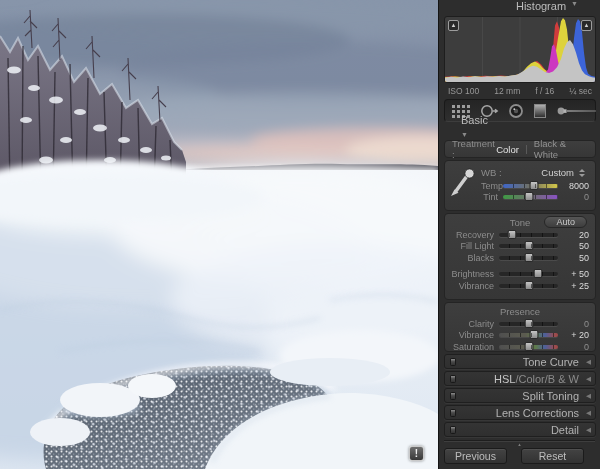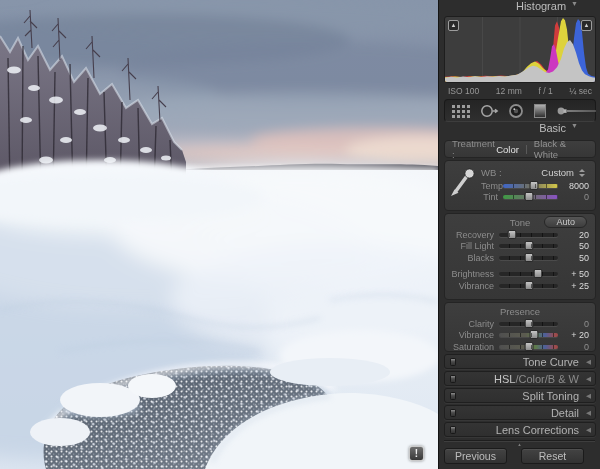--- a/index.html
+++ b/index.html
@@ -11,21 +11,21 @@
   .photo svg{display:block;}
   .badge{position:absolute;left:409px;top:446px;width:15px;height:15px;border-radius:3px;
     background:linear-gradient(#6e6e6e,#383838);border:1px solid #c9c9c9;
     color:#eee;font-size:10px;font-weight:bold;text-align:center;line-height:13px;
     box-shadow:0 0 3px rgba(0,0,0,.45);}
   
   .panel{position:absolute;left:438px;top:0;width:162px;height:469px;background:#2d2d2d;
     border-left:1px solid #141414;color:#9a9a9a;}
   .phead{height:15px;display:flex;justify-content:flex-end;gap:5px;
     padding:0 22px;font-size:11px;color:#bdbdbd;}
-  .phead.basic{height:16px;}
+  .phead.basic{height:16px;flex-direction:column;}
   .tri{font-size:7px;color:#8a8a8a;line-height:1;}
   .hist-box{margin:1px 4px 0 5px;height:67px;background:#3d3d3d;border:1px solid #1e1e1e;
     border-radius:3px;position:relative;overflow:hidden;}
   .hist-box svg{position:absolute;left:0;top:0;width:100%;height:100%;}
   .clipbox{position:absolute;top:3px;width:11px;height:11px;border:1px solid #9d9d9d;border-radius:2px;
     background:rgba(25,25,25,.55);color:#d2d2d2;font-size:6px;line-height:9px;text-align:center;}
   .clip-l{left:3px;} .clip-r{right:3px;}
   .exif{height:13px;display:flex;justify-content:space-between;align-items:center;
     padding:2px 8px 0 9px;font-size:8.5px;color:#989898;}
   .toolstrip{margin:3px 4px 0 5px;height:23px;background:linear-gradient(#242424,#2f2f2f);
@@ -243,21 +243,21 @@
         <path d="M96,62 L96,55 L100,53 L104,54 L108,55 L112,56 L116,56.5 L120,55 L124,50 L127,40 L129,20 L131,6 L133,2 L135,4 L137,14 L139,34 L141,48 L143,54 L146,56 L150,57 L150,62 Z" fill="#3c64d8"></path>
         <path d="M0,62 L0,58 L6,57 L12,57.6 L18,56.8 L24,57.4 L30,56.6 L36,57.2 L42,56.4 L48,57 L54,56.2 L60,56.8 L66,55.9 L72,55 L76,53 L80,50.5 L84,48 L88,46.5 L92,47.5 L96,50 L100,52.5 L104,53.5 L108,52 L112,48 L116,40 L119,30 L122,24 L125,22 L128,26 L131,34 L134,44 L137,51 L140,54.5 L144,56.5 L147,57.5 L150,58 L150,62 Z" fill="#c4c4c4"></path>
       </svg>
       <div class="clipbox clip-l">▲</div>
       <div class="clipbox clip-r">▲</div>
     </div>
 
     <div class="exif">
       <span>ISO 100</span>
       <span>12 mm</span>
-      <span>f / 1</span>
+      <span>f / 16</span>
       <span>¼ sec</span>
     </div>
 
     <div class="toolstrip">
       <span class="tool">
         <svg width="19" height="14" viewBox="0 0 19 14">
             <g fill="#9c9c9c">
           <rect x="0" y="1" width="3" height="3"></rect>
               <rect x="5" y="1" width="3" height="3"></rect>
               <rect x="10" y="1" width="3" height="3"></rect>
@@ -434,26 +434,26 @@
         <span class="hsl-d">B &amp; W</span>
       <span class="arr">◀</span>
     </div>
     <div class="cpanel">
       <span class="switch"></span>
       <span>Split Toning</span>
       <span class="arr">◀</span>
     </div>
     <div class="cpanel">
       <span class="switch"></span>
-      <span>Detail</span>
+      <span>Lens Corrections</span>
       <span class="arr">◀</span>
     </div>
     <div class="cpanel">
       <span class="switch"></span>
-      <span>Lens Corrections</span>
+      <span>Detail</span>
       <span class="arr">◀</span>
     </div>
 
     <div class="groove"></div>
     <div class="upmark">▴</div>
 
     <div class="btnrow">
       <div class="btn">Previous</div>
       <div class="btn">Reset</div>
     </div>

